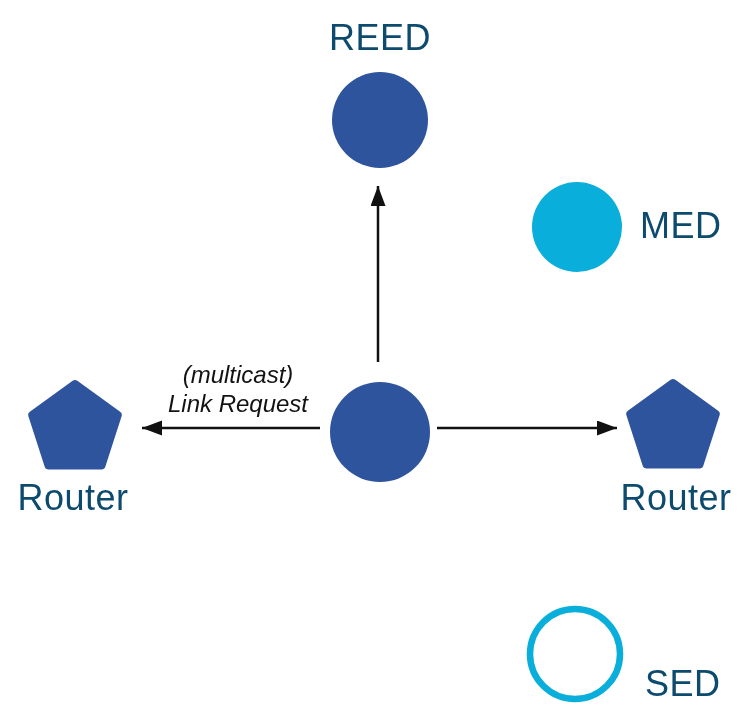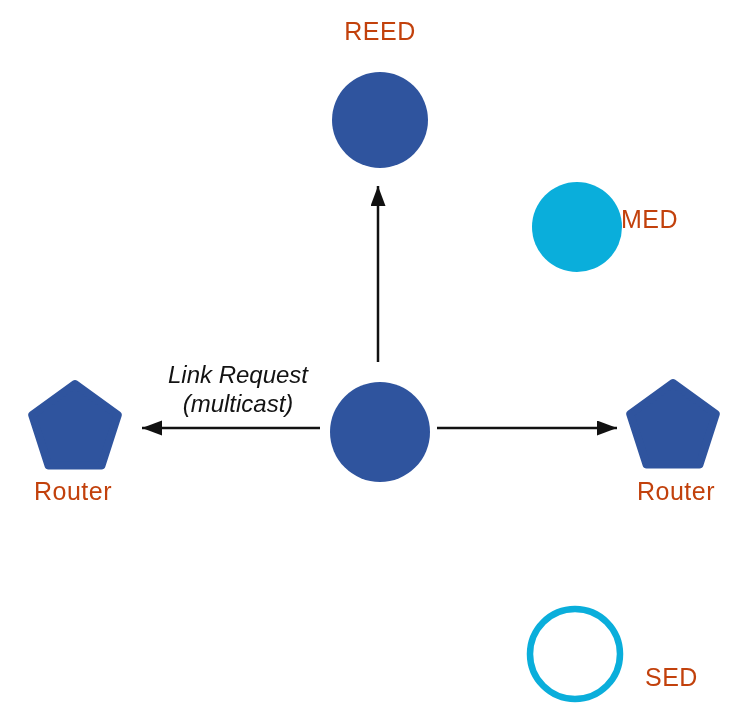--- a/index.html
+++ b/index.html
@@ -18,22 +18,22 @@
     position: absolute;
     inset: 0;
   }
   svg.layer {
     position: absolute;
     left: 0;
     top: 0;
   }
   .label {
     position: absolute;
-    color: #c2410c;
-    font-size: 25px;
+    color: #0c4a6e;
+    font-size: 36px;
     line-height: 1.1;
     white-space: nowrap;
     letter-spacing: 0.5px;
   }
   .centered {
     transform: translateX(-50%);
   }
   .annotation {
     position: absolute;
     color: #131313;
@@ -69,26 +69,26 @@
 
     <polygon points="75,384 117.8,415.1 101.5,465.4 48.5,465.4 32.2,415.1" stroke-width="8" stroke-linejoin="round" fill="#2F549E" stroke="#2F549E"></polygon>
 
     <polygon points="673,383 715.8,414.1 699.5,464.4 646.5,464.4 630.2,414.1" stroke-width="8" stroke-linejoin="round" fill="#2F549E" stroke="#2F549E"></polygon>
 
     <circle cx="575" cy="654" r="45" fill="none" stroke-width="6.5" stroke="#0AAEDB"></circle>
   </svg>
 
   <div class="label centered" style="left:380px; top:18px;">REED</div>
 
-  <div class="label" style="left:621px; top:206px;">MED</div>
+  <div class="label" style="left:640px; top:206px;">MED</div>
 
   <div class="label centered" style="left:73px; top:478px;">Router</div>
 
   <div class="label centered" style="left:676px; top:478px;">Router</div>
 
   <div class="label" style="left:645px; top:634px;margin-top:30px;">SED</div>
 
   <div class="annotation" style="left:238px; top:360px;">
+    <div>(multicast)</div>
     <div>Link Request</div>
-    <div>(multicast)</div>
   </div>
 
 </div>
 
 </body></html>

